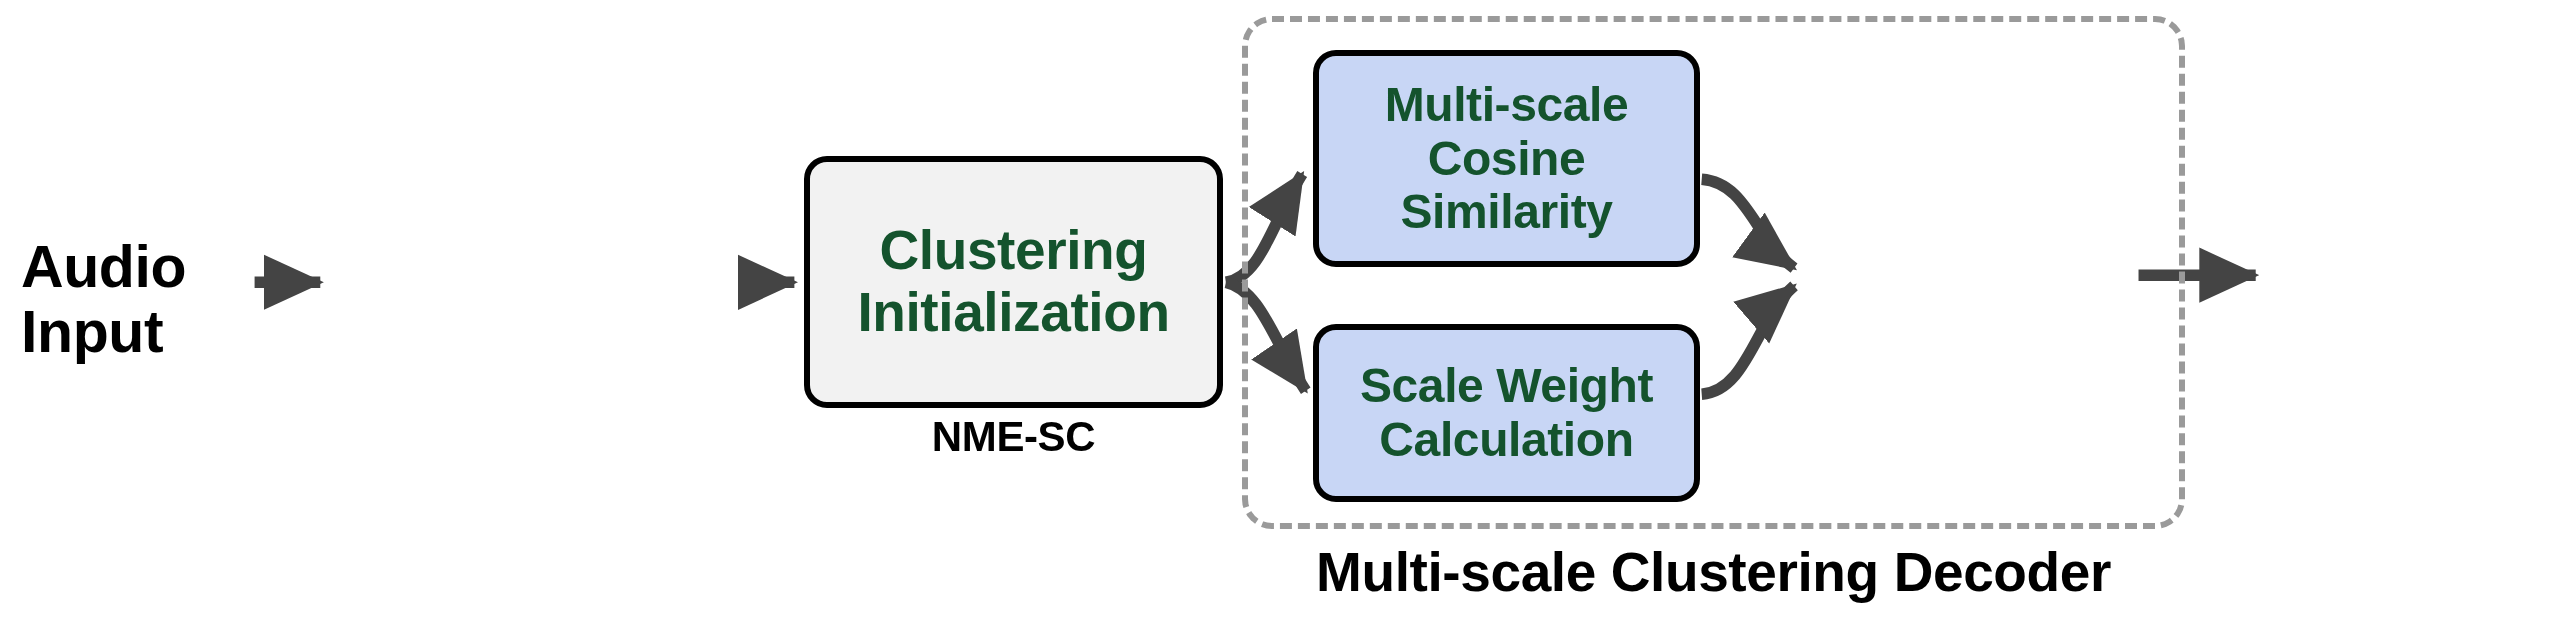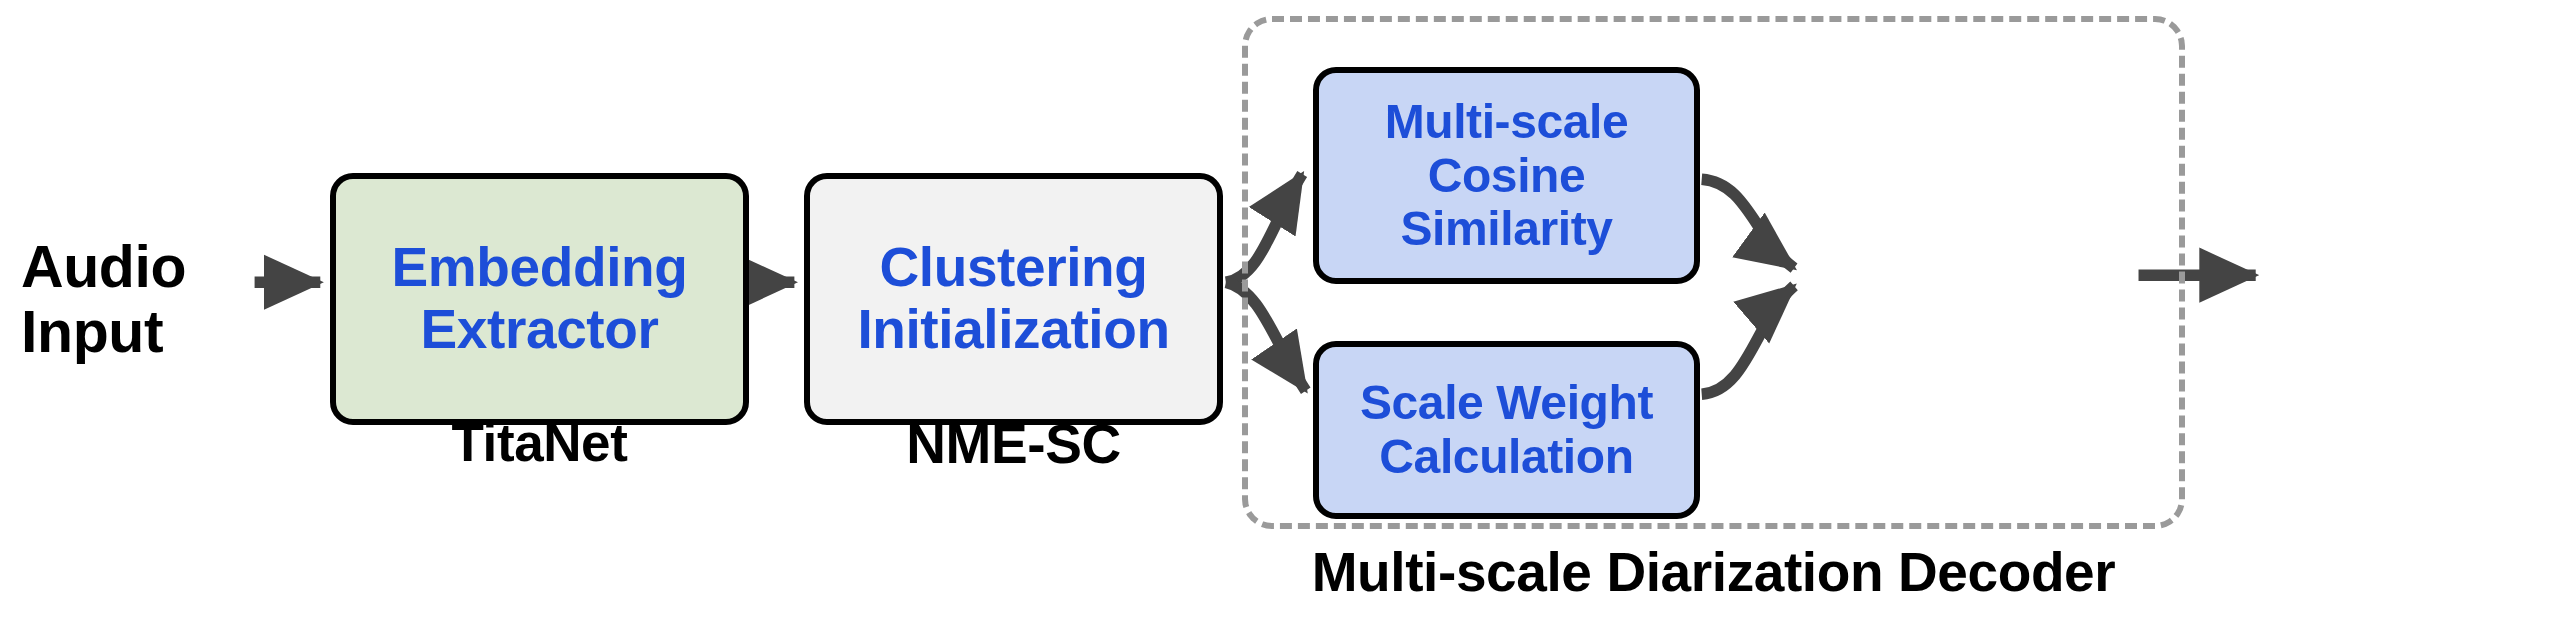--- a/index.html
+++ b/index.html
@@ -30,26 +30,25 @@
   
   .node {
     position: absolute;
     box-sizing: border-box;
     border: 6.2px solid #000000;
     border-radius: 23px;
     display: flex;
     align-items: center;
     justify-content: center;
     text-align: center;
-    color: #1d4ed8;
+    color: #14532d;
     font-weight: bold;
     line-height: 1.12;
     letter-spacing: -0.4px;
     z-index: 3;
-    margin-top: 17px;
   }
   .node .node-label { display: block; width: 100%; }
 
   .node-green { background: #dce8d2; }
   .node-gray  { background: #f2f2f2; }
   .node-blue  { background: #c8d6f5; }
 
   
   #node-embedding   { left: 330px;  top: 156px; width: 419px;  height: 252px; font-size: 55px; }
   #node-clustering  { left: 804px;  top: 156px; width: 419px;  height: 252px; font-size: 55px; text-align: center; }
@@ -88,21 +87,21 @@
   #label-speaker-labels {
     left: 2288px; top: 199px; width: 275px;
     font-size: 59px; text-align: right;
   }
   #label-titanet {
     left: 330px; top: 414px; width: 419px;
     font-size: 53px; text-align: center;
   }
   #label-nmesc {
     left: 804px; top: 414px; width: 419px;
-    font-size: 55px; text-align: center;
+    font-size: 42px; text-align: center;
   }
   #label-msdd {
     left: 1242px; top: 542px; width: 943px;
     font-size: 55px; text-align: center;
   }
 </style>
 </head>
 <body>
 
 <div id="stage">
@@ -138,24 +137,20 @@
 
     <g>
       <path d="M 1916 444 C 1968 440, 1978 358, 2020 322" stroke="#444444" stroke-width="13" fill="none" marker-end="url(#ah)"></path>
     </g>
 
     <g>
       <path d="M 2408 310 L 2540 310" stroke="#444444" stroke-width="13" fill="none" marker-end="url(#ah)"></path>
     </g>
   </svg>
 
-  <div class="node node-green" id="node-embedding">
-    <span class="node-label">Embedding
-Extractor</span>
-  </div>
 
   <div class="node node-gray" id="node-clustering">
     <span class="node-label">Clustering
 Initialization</span>
   </div>
 
   <div class="node node-blue" id="node-cosine">
     <span class="node-label">Multi-scale
 Cosine
 Similarity</span>
@@ -164,20 +159,19 @@
   <div class="node node-blue" id="node-weight">
     <span class="node-label">Scale Weight
 Calculation</span>
   </div>
 
 
   <div class="text-label" id="label-audio-input">Audio
 Input</div>
 
 
-  <div class="text-label" id="label-titanet">TitaNet</div>
 
   <div class="text-label" id="label-nmesc">NME-SC</div>
 
-  <div class="text-label" id="label-msdd">Multi-scale Diarization Decoder</div>
+  <div class="text-label" id="label-msdd">Multi-scale Clustering Decoder</div>
 
 </div>
 
 
 </body></html>

